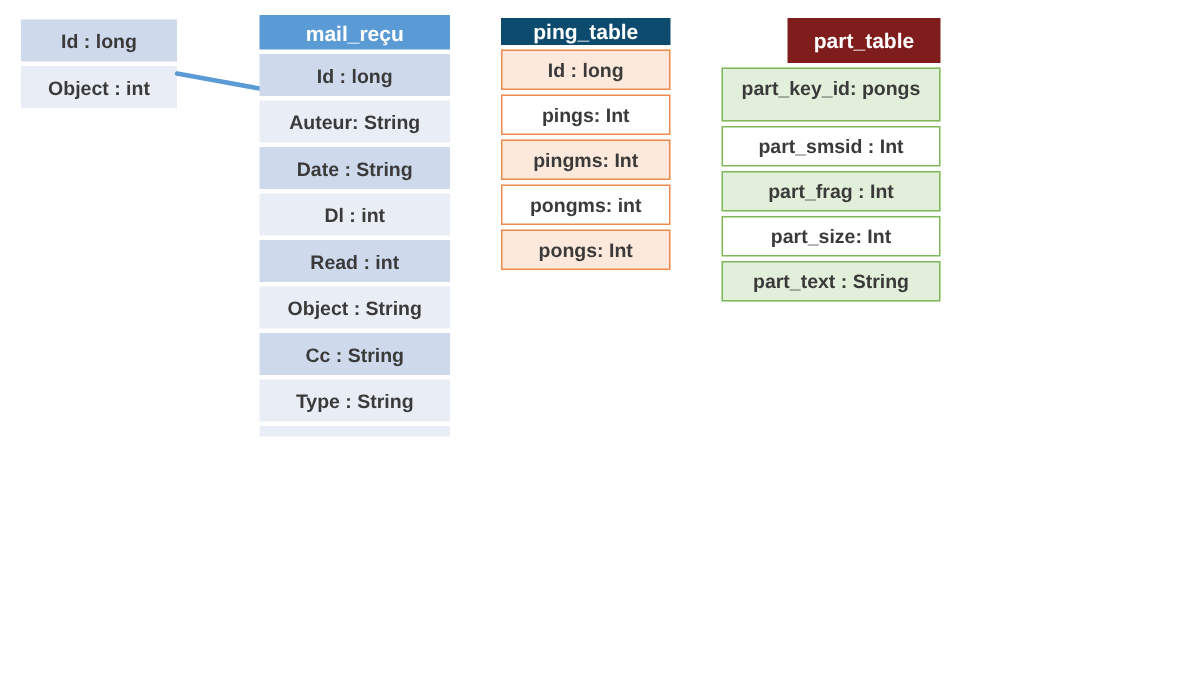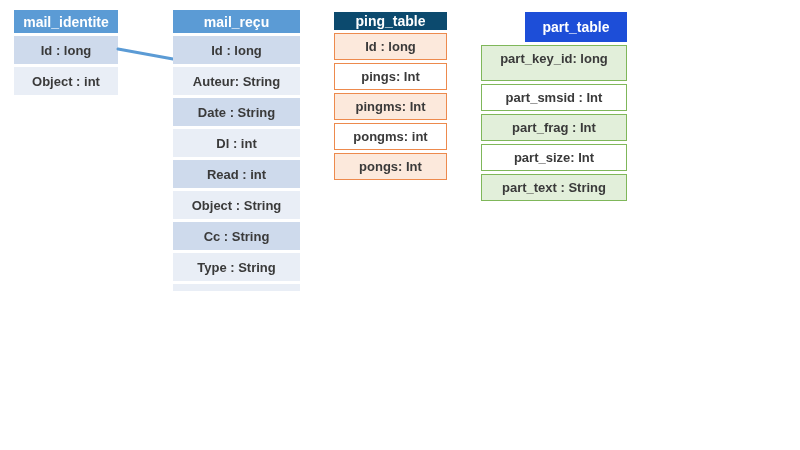--- a/index.html
+++ b/index.html
@@ -32,42 +32,41 @@
   .tail { height: 7px; margin-top: 3px; background: #e9eef6; }
 
   
   .tbl.orange .hdr { height: 18px; background: #0c4a6e; }
   .tbl.orange .rows { gap: 3px; padding-top: 3px; }
   .tbl.orange .row { height: 27px; border: 1px solid #ed8a4d; }
   .tbl.orange .row:nth-child(odd)  { background: #fce9dc; }
   .tbl.orange .row:nth-child(even) { background: #ffffff; }
 
   
-  .tbl.green .hdr { height: 30px; background: #1d4ed8; margin-left: 44px; }
+  .tbl.green .hdr { height: 30px; background: #7f1d1d; margin-left: 44px; }
   .tbl.green .rows { gap: 3px; padding-top: 3px; }
   .tbl.green .row { height: 27px; border: 1px solid #7fb75a; }
   .tbl.green .row:nth-child(odd)  { background: #e2efda; }
   .tbl.green .row:nth-child(even) { background: #ffffff; }
   .tbl.green .row.tall { height: 36px; align-items: flex-start; padding-top: 5px; }
 
   
   #tbl-mail-identite { left: 14px;  top: 10px; width: 104px; }
   #tbl-mail-recu     { left: 173px; top: 10px; width: 127px; }
   #tbl-ping          { left: 334px; top: 12px; width: 113px; }
   #tbl-part          { left: 481px; top: 12px; width: 146px; }
 
   #connector { position: absolute; left: 110px; top: 40px; width: 72px; height: 30px; }
 </style>
 </head>
 <body>
 
 <div id="canvas">
 
   <div id="tbl-mail-identite" class="tbl blue">
-    <div class="hdr">mail_identite</div>
     <div class="rows">
       <div class="row">Id : long</div>
       <div class="row">Object : int</div>
     </div>
   </div>
 
   <svg id="connector">
     <line x1="8" y1="9" x2="63" y2="19" stroke="#5b9bd5" stroke-width="3" stroke-linecap="round"></line>
   </svg>
 
@@ -93,21 +92,21 @@
       <div class="row">pings: Int</div>
       <div class="row">pingms: Int</div>
       <div class="row">pongms: int</div>
       <div class="row">pongs: Int</div>
     </div>
   </div>
 
   <div id="tbl-part" class="tbl green">
     <div class="hdr">part_table</div>
     <div class="rows">
-      <div class="row tall">part_key_id: long</div>
+      <div class="row tall">part_key_id: pongs</div>
       <div class="row">part_smsid : Int</div>
       <div class="row">part_frag : Int</div>
       <div class="row">part_size: Int</div>
       <div class="row">part_text : String</div>
     </div>
   </div>
 
 </div>
 
 </body></html>

